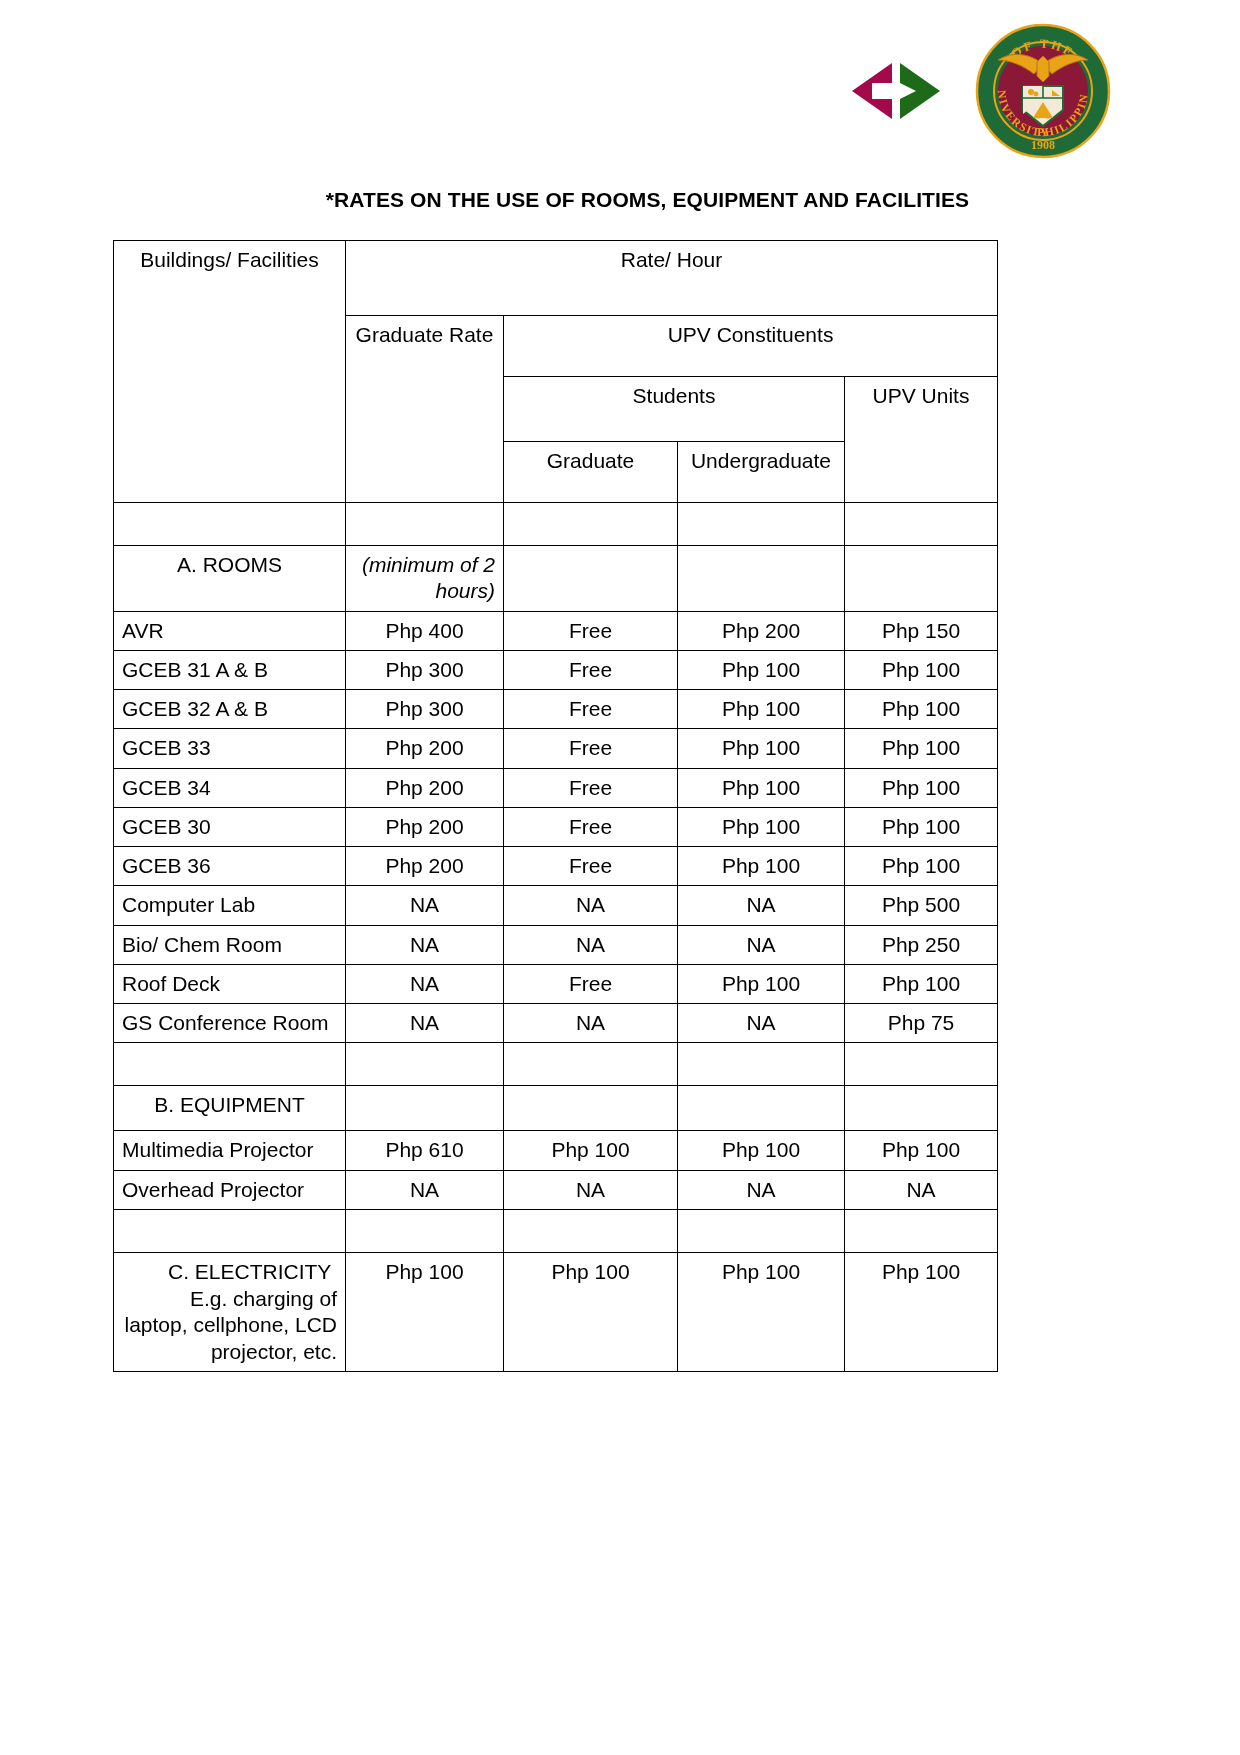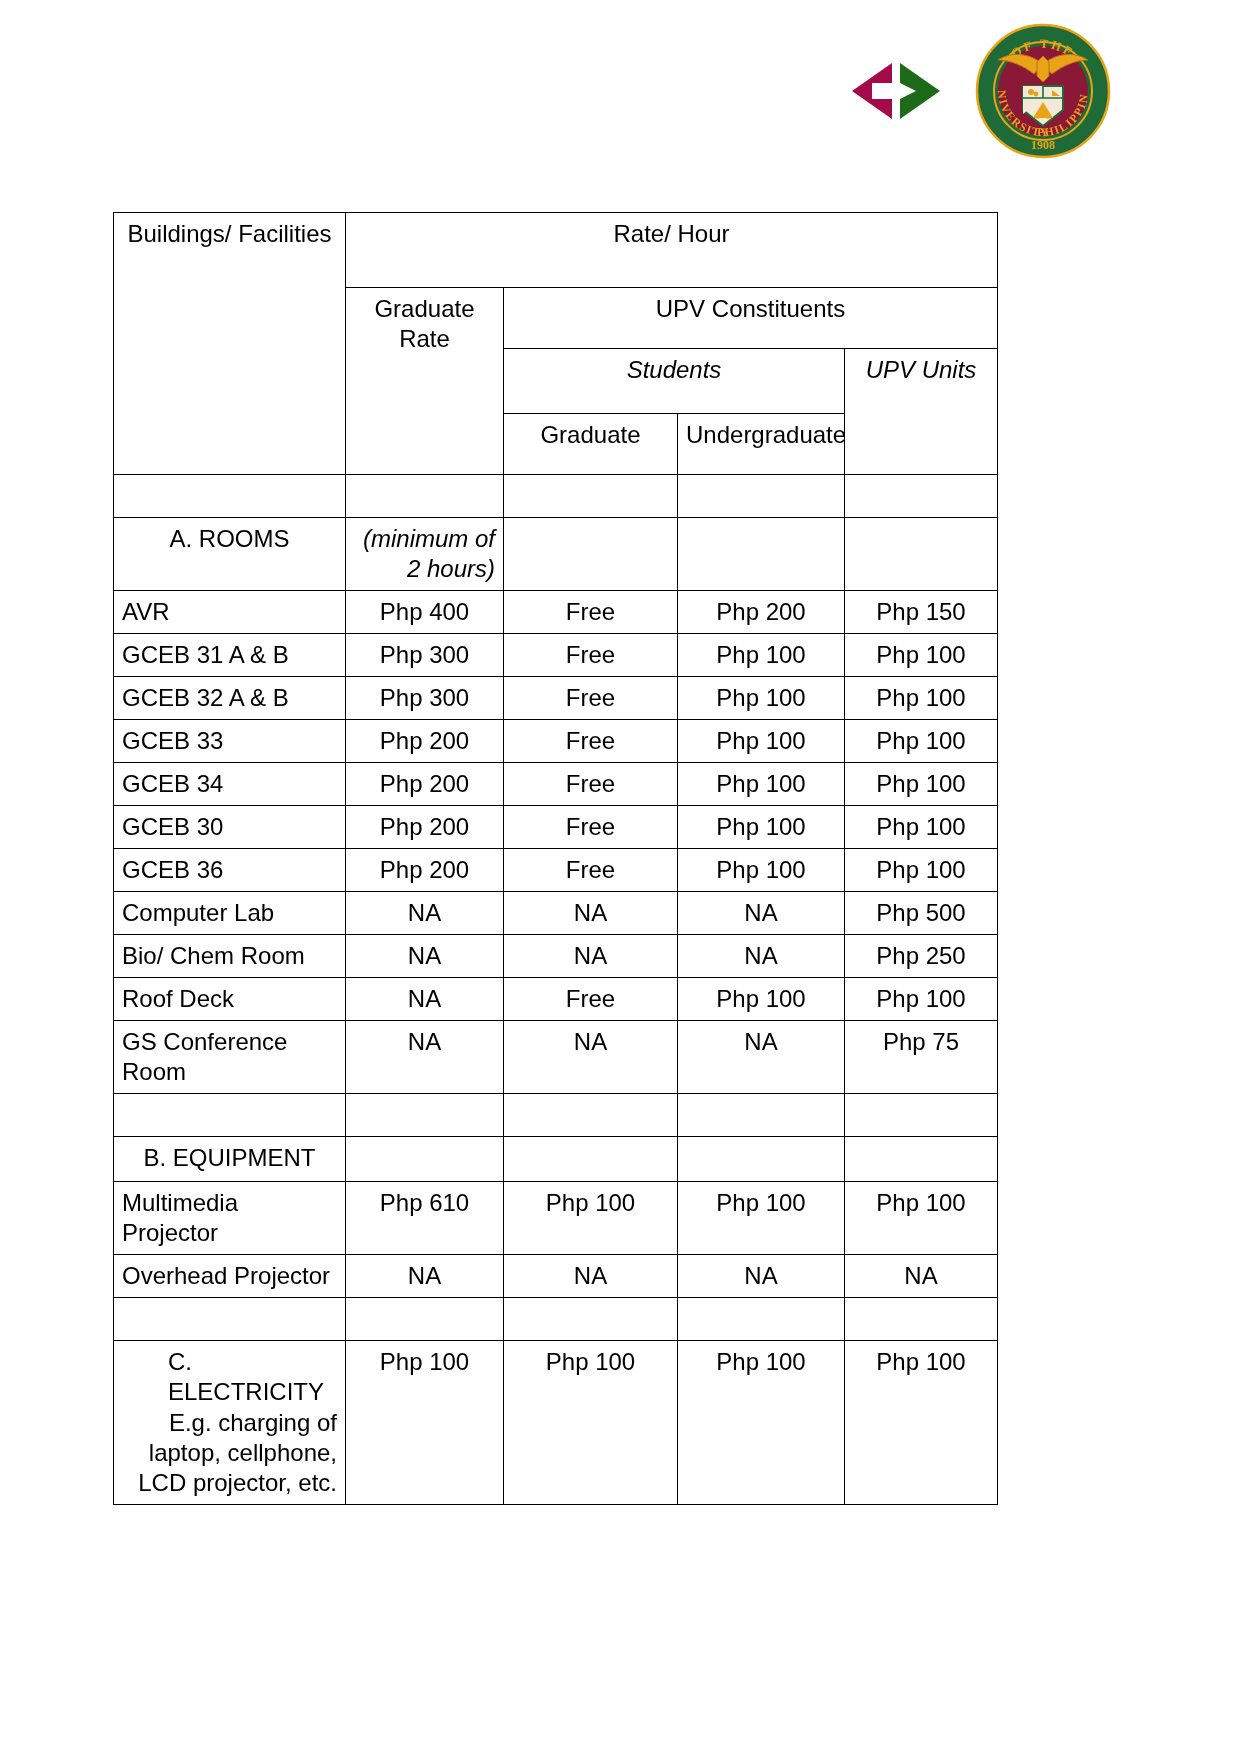--- a/index.html
+++ b/index.html
@@ -67,21 +67,22 @@
     position: absolute;
     top: 212px;
     left: 113px;
     width: 884px;
   }
 
   table.rates {
     border-collapse: collapse;
     table-layout: fixed;
     width: 884px;
-    font-size: 24px;
+    font-size: 21px;
+    margin-top: 28px;
   }
 
   table.rates td, table.rates th {
     border: 1.6px solid #000000;
     padding: 6px 8px;
     vertical-align: top;
     font-weight: normal;
     line-height: 1.25;
   }
 
@@ -114,21 +115,21 @@
   .blank-row td { height: 30px; }
 
   .col1 { width: 232px; }
   .col2 { width: 158px; }
   .col3 { width: 174px; }
   .col4 { width: 167px; }
   .col5 { width: 153px; }
 
   .h-buildings { height: 62px; }
   .h-rate { height: 48px; }
-  .h-students { height: 52px; font-style: italic; }
+  .h-students { height: 52px; }
   .h-gradrow { height: 48px; }
 
   .elec-note {
     display: block;
     text-align: right;
     padding-left: 0;
     margin-top: 1px;
   }
   .elec-title {
     display: block;
@@ -187,20 +188,21 @@
         <circle cx="57" cy="70" r="3" fill="#e8a317"></circle>
         <circle cx="62" cy="72" r="2.4" fill="#e8a317"></circle>
         <path d="M78 68 L86 74 L78 74 Z" fill="#e8a317"></path>
         <path d="M69 80 L79 96 L59 96 Z" fill="#e8a317"></path>
         <circle cx="64" cy="94" r="2.6" fill="#e8a317"></circle>
         <circle cx="74" cy="94" r="2.6" fill="#e8a317"></circle>
       </svg>
     </div>
   </div>
 
+  <div class="doc-title">*RATES ON THE USE OF ROOMS, EQUIPMENT AND FACILITIES</div>
 
   <div class="rates-table-wrap">
     <table class="rates">
       <colgroup>
         <col class="col1">
           <col class="col2">
           <col class="col3">
           <col class="col4">
           <col class="col5">
       </colgroup>

